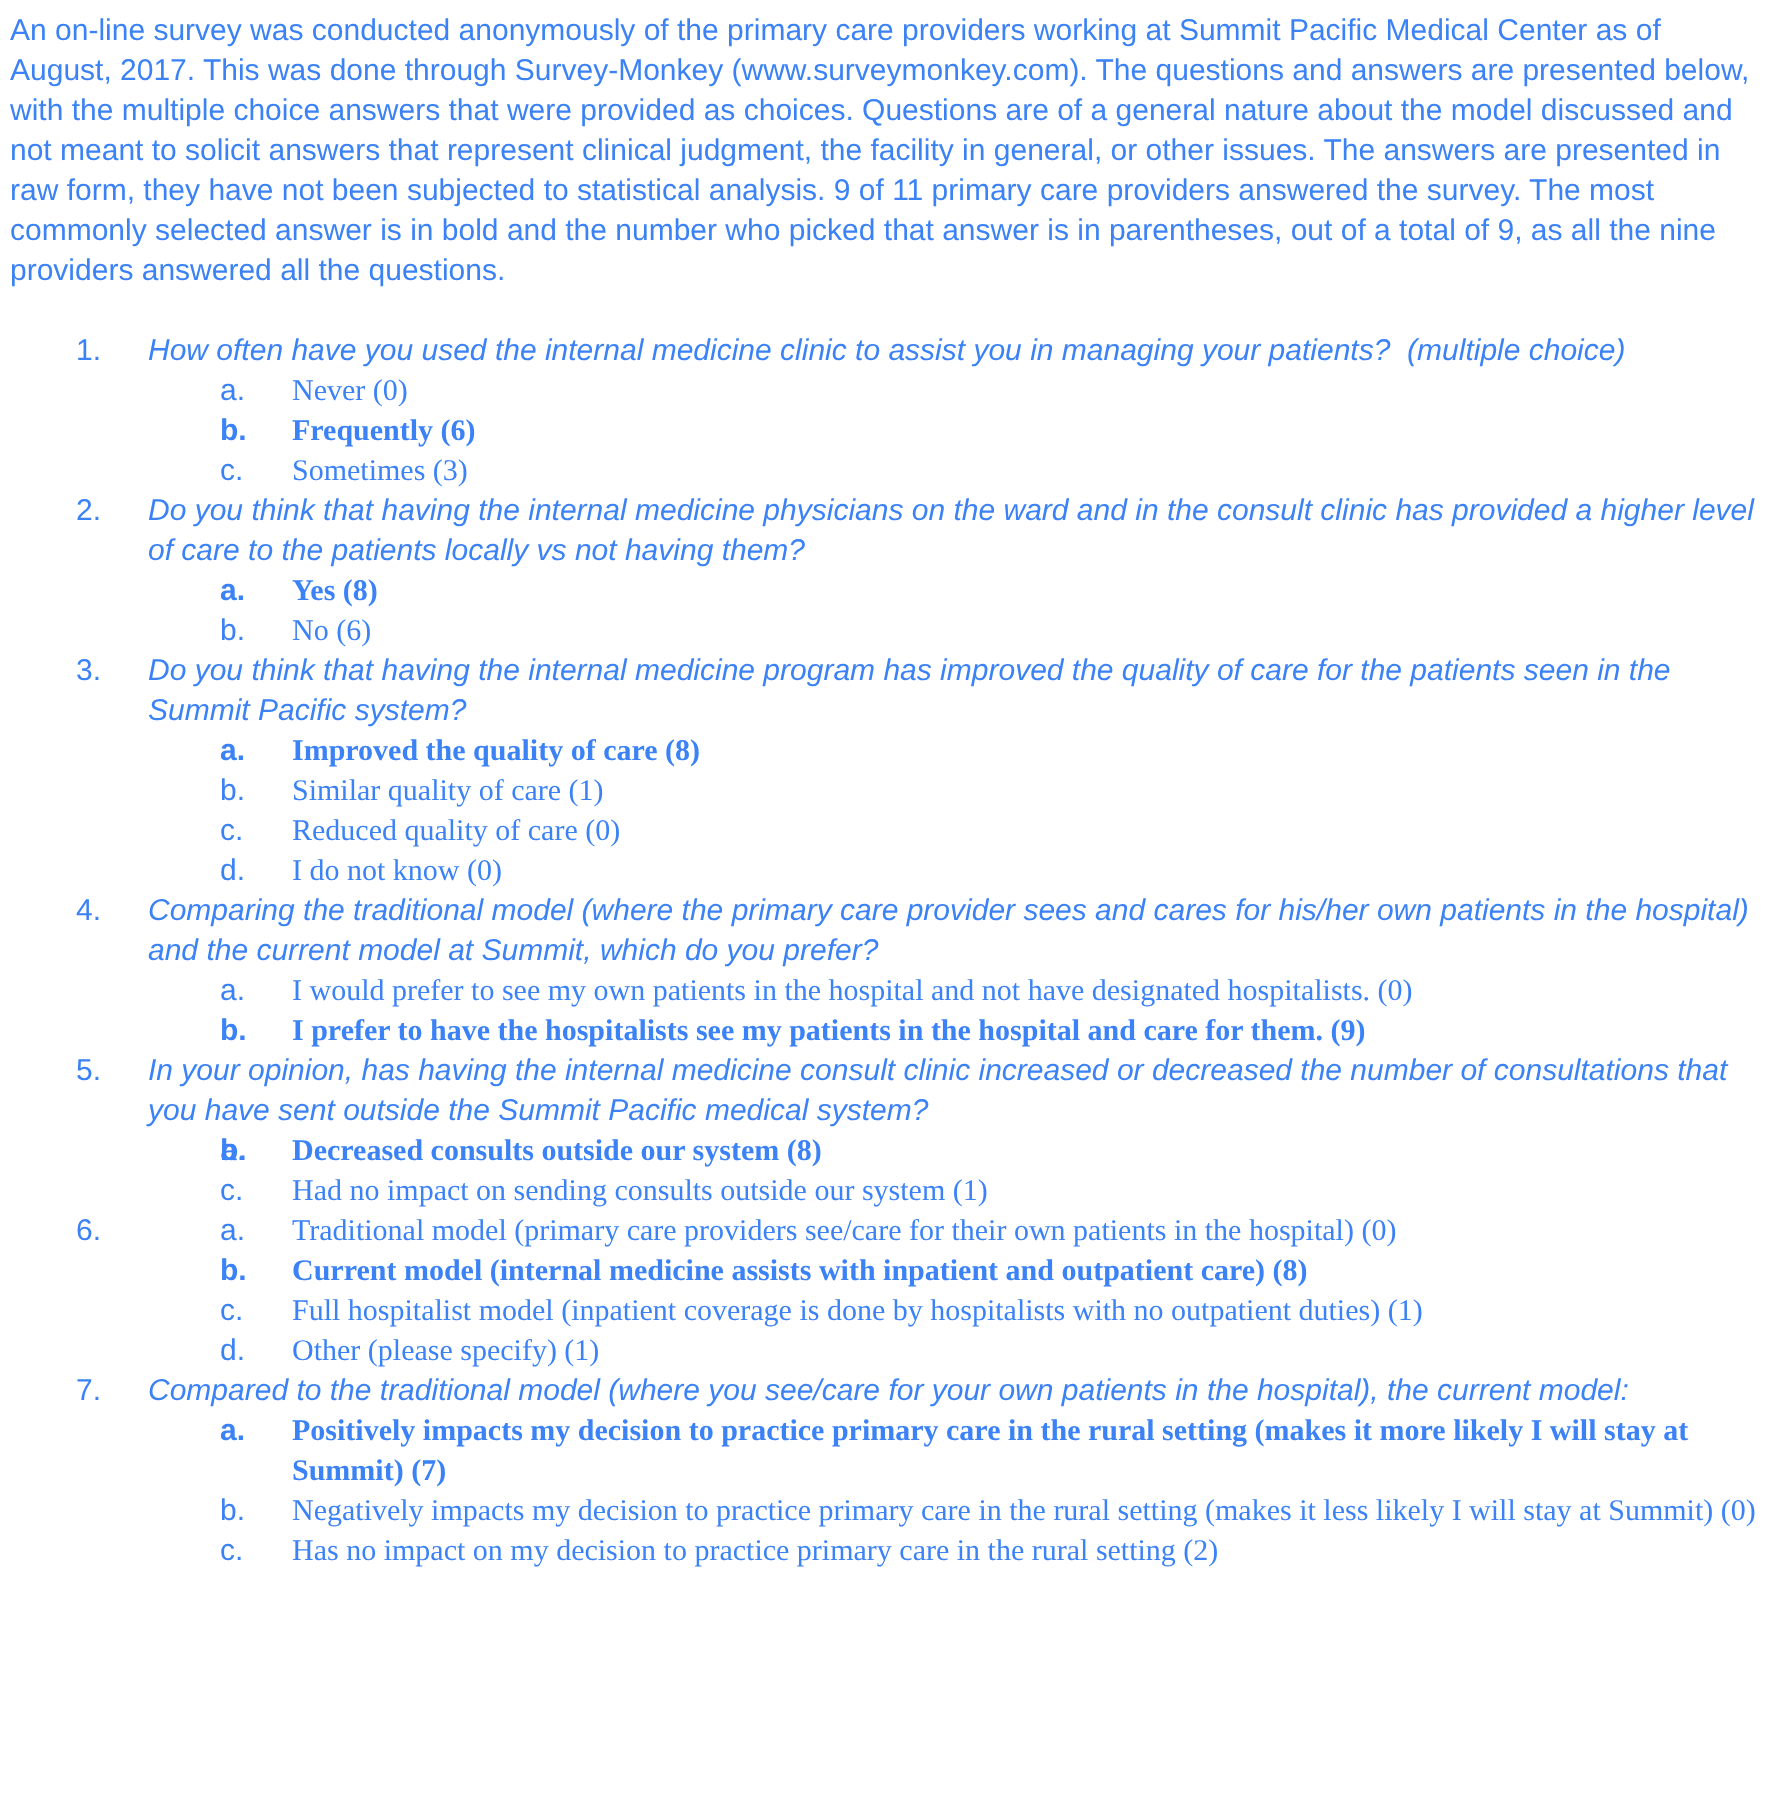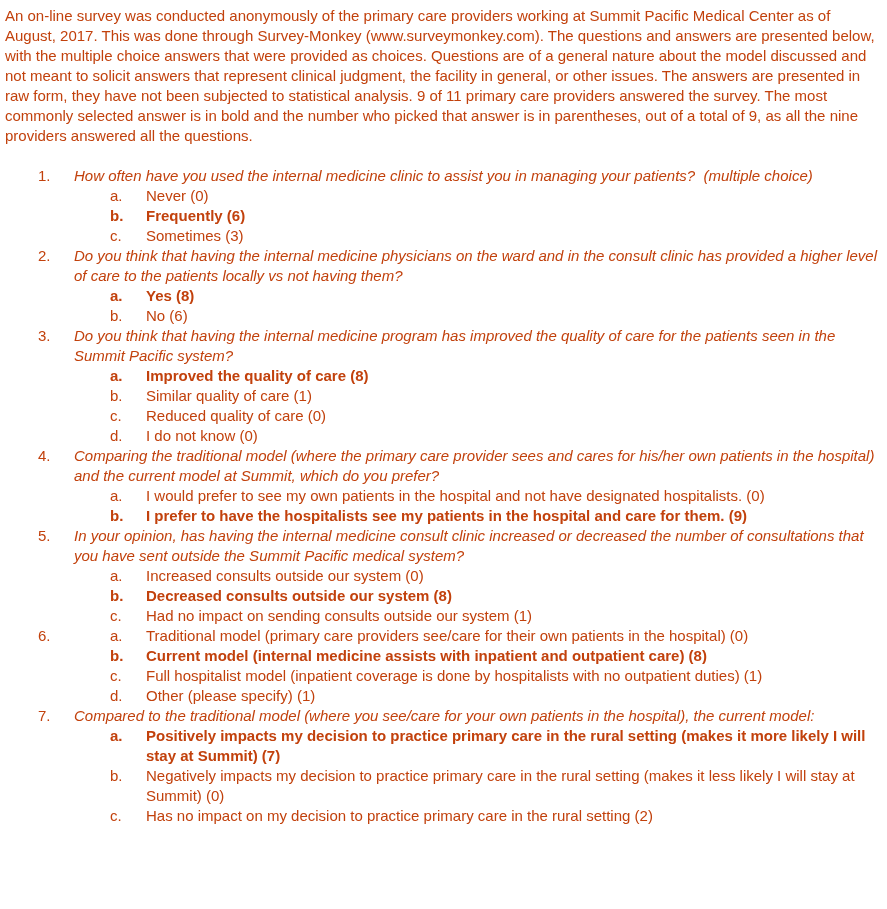--- a/index.html
+++ b/index.html
@@ -6,21 +6,21 @@
     margin: 0;
     padding: 0;
     background: #ffffff;
   }
   .page {
     box-sizing: border-box;
     width: 887px;
     height: 909px;
     padding: 6px 5px 0 5px;
     background: #ffffff;
-    color: #c2410c;
+    color: #3b82f6;
     font-family: "Liberation Sans", sans-serif;
     font-size: 15px;
     line-height: 20px;
     overflow: hidden;
     border-radius: 21px;
   }
   .intro {
     margin: 0;
     white-space: pre-wrap;
   }
@@ -54,20 +54,21 @@
   .opt-letter {
     position: absolute;
     left: 36px;
     top: 0;
   }
   .option.bold {
     font-weight: bold;
   }
   .opt-text {
     white-space: pre-wrap;
+    font-family: Liberation Serif, serif;
   }
 </style>
 </head>
 <body>
 
 <div class="page">
 
   <p class="intro">An on-line survey was conducted anonymously of the primary care providers working at Summit Pacific Medical Center as of August, 2017. This was done through Survey-Monkey (www.surveymonkey.com). The questions and answers are presented below, with the multiple choice answers that were provided as choices. Questions are of a general nature about the model discussed and not meant to solicit answers that represent clinical judgment, the facility in general, or other issues. The answers are presented in raw form, they have not been subjected to statistical analysis. 9 of 11 primary care providers answered the survey. The most commonly selected answer is in bold and the number who picked that answer is in parentheses, out of a total of 9, as all the nine providers answered all the questions.</p>
 
   <ol class="questions">
@@ -143,21 +144,20 @@
         </li>
       </ol>
     </li>
 
     <li class="question">
       <span class="q-num">5.</span>
       <div class="q-text">In your opinion, has having the internal medicine consult clinic increased or decreased the number of consultations that you have sent outside the Summit Pacific medical system?</div>
       <ol class="options">
         <li class="option">
           <span class="opt-letter">a.</span>
-          <span class="opt-text">Increased consults outside our system (0)</span>
         </li>
         <li class="option bold">
           <span class="opt-letter">b.</span>
           <span class="opt-text">Decreased consults outside our system (8)</span>
         </li>
         <li class="option">
           <span class="opt-letter">c.</span>
           <span class="opt-text">Had no impact on sending consults outside our system (1)</span>
         </li>
       </ol>

